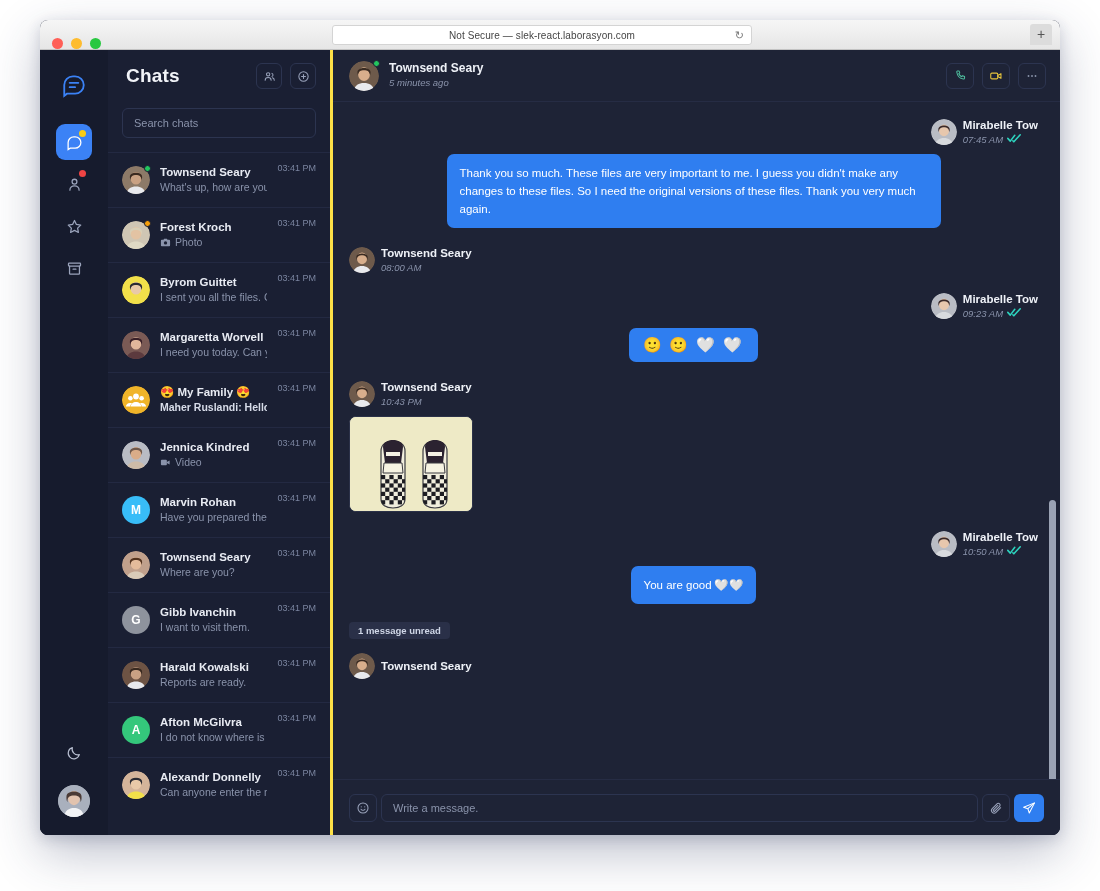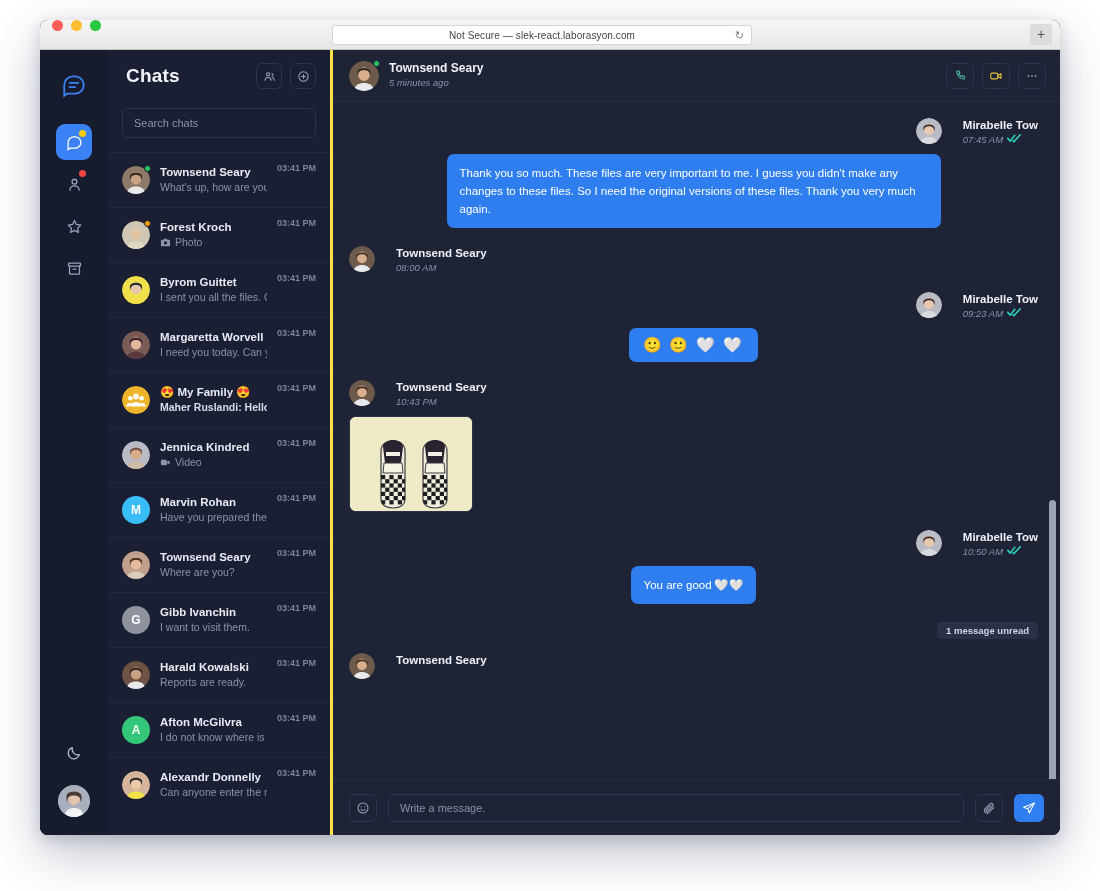--- a/index.html
+++ b/index.html
@@ -18,21 +18,21 @@
     overflow: hidden;
     box-shadow: 0 18px 50px rgba(40,50,90,.30), 0 4px 14px rgba(40,50,90,.18);
     background: #1a1f33;
   }
   
   #chrome {
     position: relative;
     height: 30px; width: 100%;
     background: linear-gradient(#f6f6f6, #e6e6e6);
     border-bottom: 1px solid #c3c3c3;
-    display: flex; align-items: flex-start;
+    display: flex; align-items: flex-end;
   }
   .traffic { display: flex; gap: 8px; margin-left: 12px; }
   .light { width: 11px; height: 11px; border-radius: 50%; }
   .light.red { background: #ff5f57; }
   .light.yellow { background: #febc2e; }
   .light.green { background: #28c840; }
   #urlbar {
     position: absolute; left: 292px; top: 5px;
     width: 420px; height: 20px;
     background: #ffffff;
@@ -142,21 +142,21 @@
     line-height: 15px;
   }
   .ci-msg {
     font-size: 10.5px; color: #8a93ab; line-height: 15px;
     white-space: nowrap; overflow: hidden; text-overflow: ellipsis;
     display: flex; align-items: center; gap: 4px;
   }
   .ci-msg.unread { color: #d7dce9; font-weight: bold; }
   .ci-time { font-size: 9px; color: #7a melhores; }
   .ci-time { font-size: 9px; color: #79melhor; }
-  .ci-time { font-size: 9px; color: #7b85a0; flex: 0 0 auto; align-self: flex-start; margin-top: 10px; font-weight: bold; }
+  .ci-time { font-size: 9px; color: #7b85a0; flex: 0 0 auto; align-self: flex-start; margin-top: 10px; }
   
   #conv { flex: 1 1 auto; display: flex; flex-direction: column; background: #1e2336; min-width: 0; position: relative; }
   #conv-head {
     height: 52px; flex: 0 0 52px;
     display: flex; align-items: center; gap: 10px;
     padding: 0 14px 0 16px;
     border-bottom: 1px solid #262c44;
   }
   #conv-avatar { width: 30px; height: 30px; border-radius: 50%; position: relative; }
   #conv-avatar .img { width: 30px; height: 30px; border-radius: 50%; overflow: hidden; display: block; }
@@ -166,21 +166,21 @@
   .ca-btn {
     width: 28px; height: 26px; border-radius: 6px;
     border: 1px solid #2c3450; background: transparent;
     display: flex; align-items: center; justify-content: center; cursor: pointer;
   }
   #msgs {
     flex: 1 1 auto; overflow: hidden; position: relative;
     padding: 16px 22px 8px 16px;
   }
   .msg-group { margin-bottom: 18px; }
-  .msg-meta { display: flex; align-items: flex-start; gap: 21px; margin-bottom: 8px; }
+  .msg-meta { display: flex; align-items: center; gap: 6px; margin-bottom: 8px; }
   .msg-meta.out { justify-content: flex-end; }
   .mm-av { width: 26px; height: 26px; border-radius: 50%; overflow: hidden; flex: 0 0 26px; }
   .mm-txt .nm { font-size: 11.5px; font-weight: bold; color: #eef1f7; line-height: 15px; }
   .mm-txt .tm { font-size: 9.5px; color: #8a93ab; font-style: italic; line-height: 13px; display:flex; align-items:center; gap:4px; }
   .msg-meta.out .mm-txt { order: 2; }
   .msg-meta.out .mm-av { order: 1; }
   .bubble-row { display: flex; }
   .bubble-row.out { justify-content: center; }
   .bubble {
     max-width: 494px;
@@ -188,36 +188,36 @@
     padding: 10px 13px;
     font-size: 11.5px; line-height: 18px;
   }
   .bubble.in { background: #262c42; color: #e4e8f2; }
   .bubble.out { background: #2f7ef0; color: #ffffff; }
   .bubble.emoji { font-size: 15px; line-height: 18px; padding: 8px 14px; letter-spacing: 2px; }
   .photo {
     width: 124px; height: 96px; border-radius: 7px; overflow: hidden;
     background: #ece8c8; display: block; border: 1px solid #2b3148;
   }
-  #unread-div { display: flex; justify-content: flex-end; margin: 10px 0 14px 0; }
+  #unread-div { display: flex; justify-content: flex-start; margin: 10px 0 14px 0; }
   #unread-pill {
     background: #2a3048; color: #cfd6e6;
     font-size: 9.5px; font-weight: bold;
     padding: 3px 9px; border-radius: 4px;
   }
   #scrollbar {
     position: absolute; right: 4px; top: 398px;
     width: 7px; height: 302px; border-radius: 4px;
     background: #9aa2b4; cursor: pointer;
   }
   
   #composer {
     flex: 0 0 56px; height: 56px;
     border-top: 1px solid #262c44;
-    display: flex; align-items: center; gap: 11px;
+    display: flex; align-items: center; gap: 4px;
     padding: 0 16px;
   }
   .comp-btn {
     width: 28px; height: 28px; border-radius: 6px;
     border: 1px solid #2c3450; background: transparent;
     display: flex; align-items: center; justify-content: center; cursor: pointer; flex: 0 0 auto;
   }
   #msg-input {
     flex: 1 1 auto; height: 28px;
     background: transparent; border: 1px solid #2c3450; border-radius: 6px;

